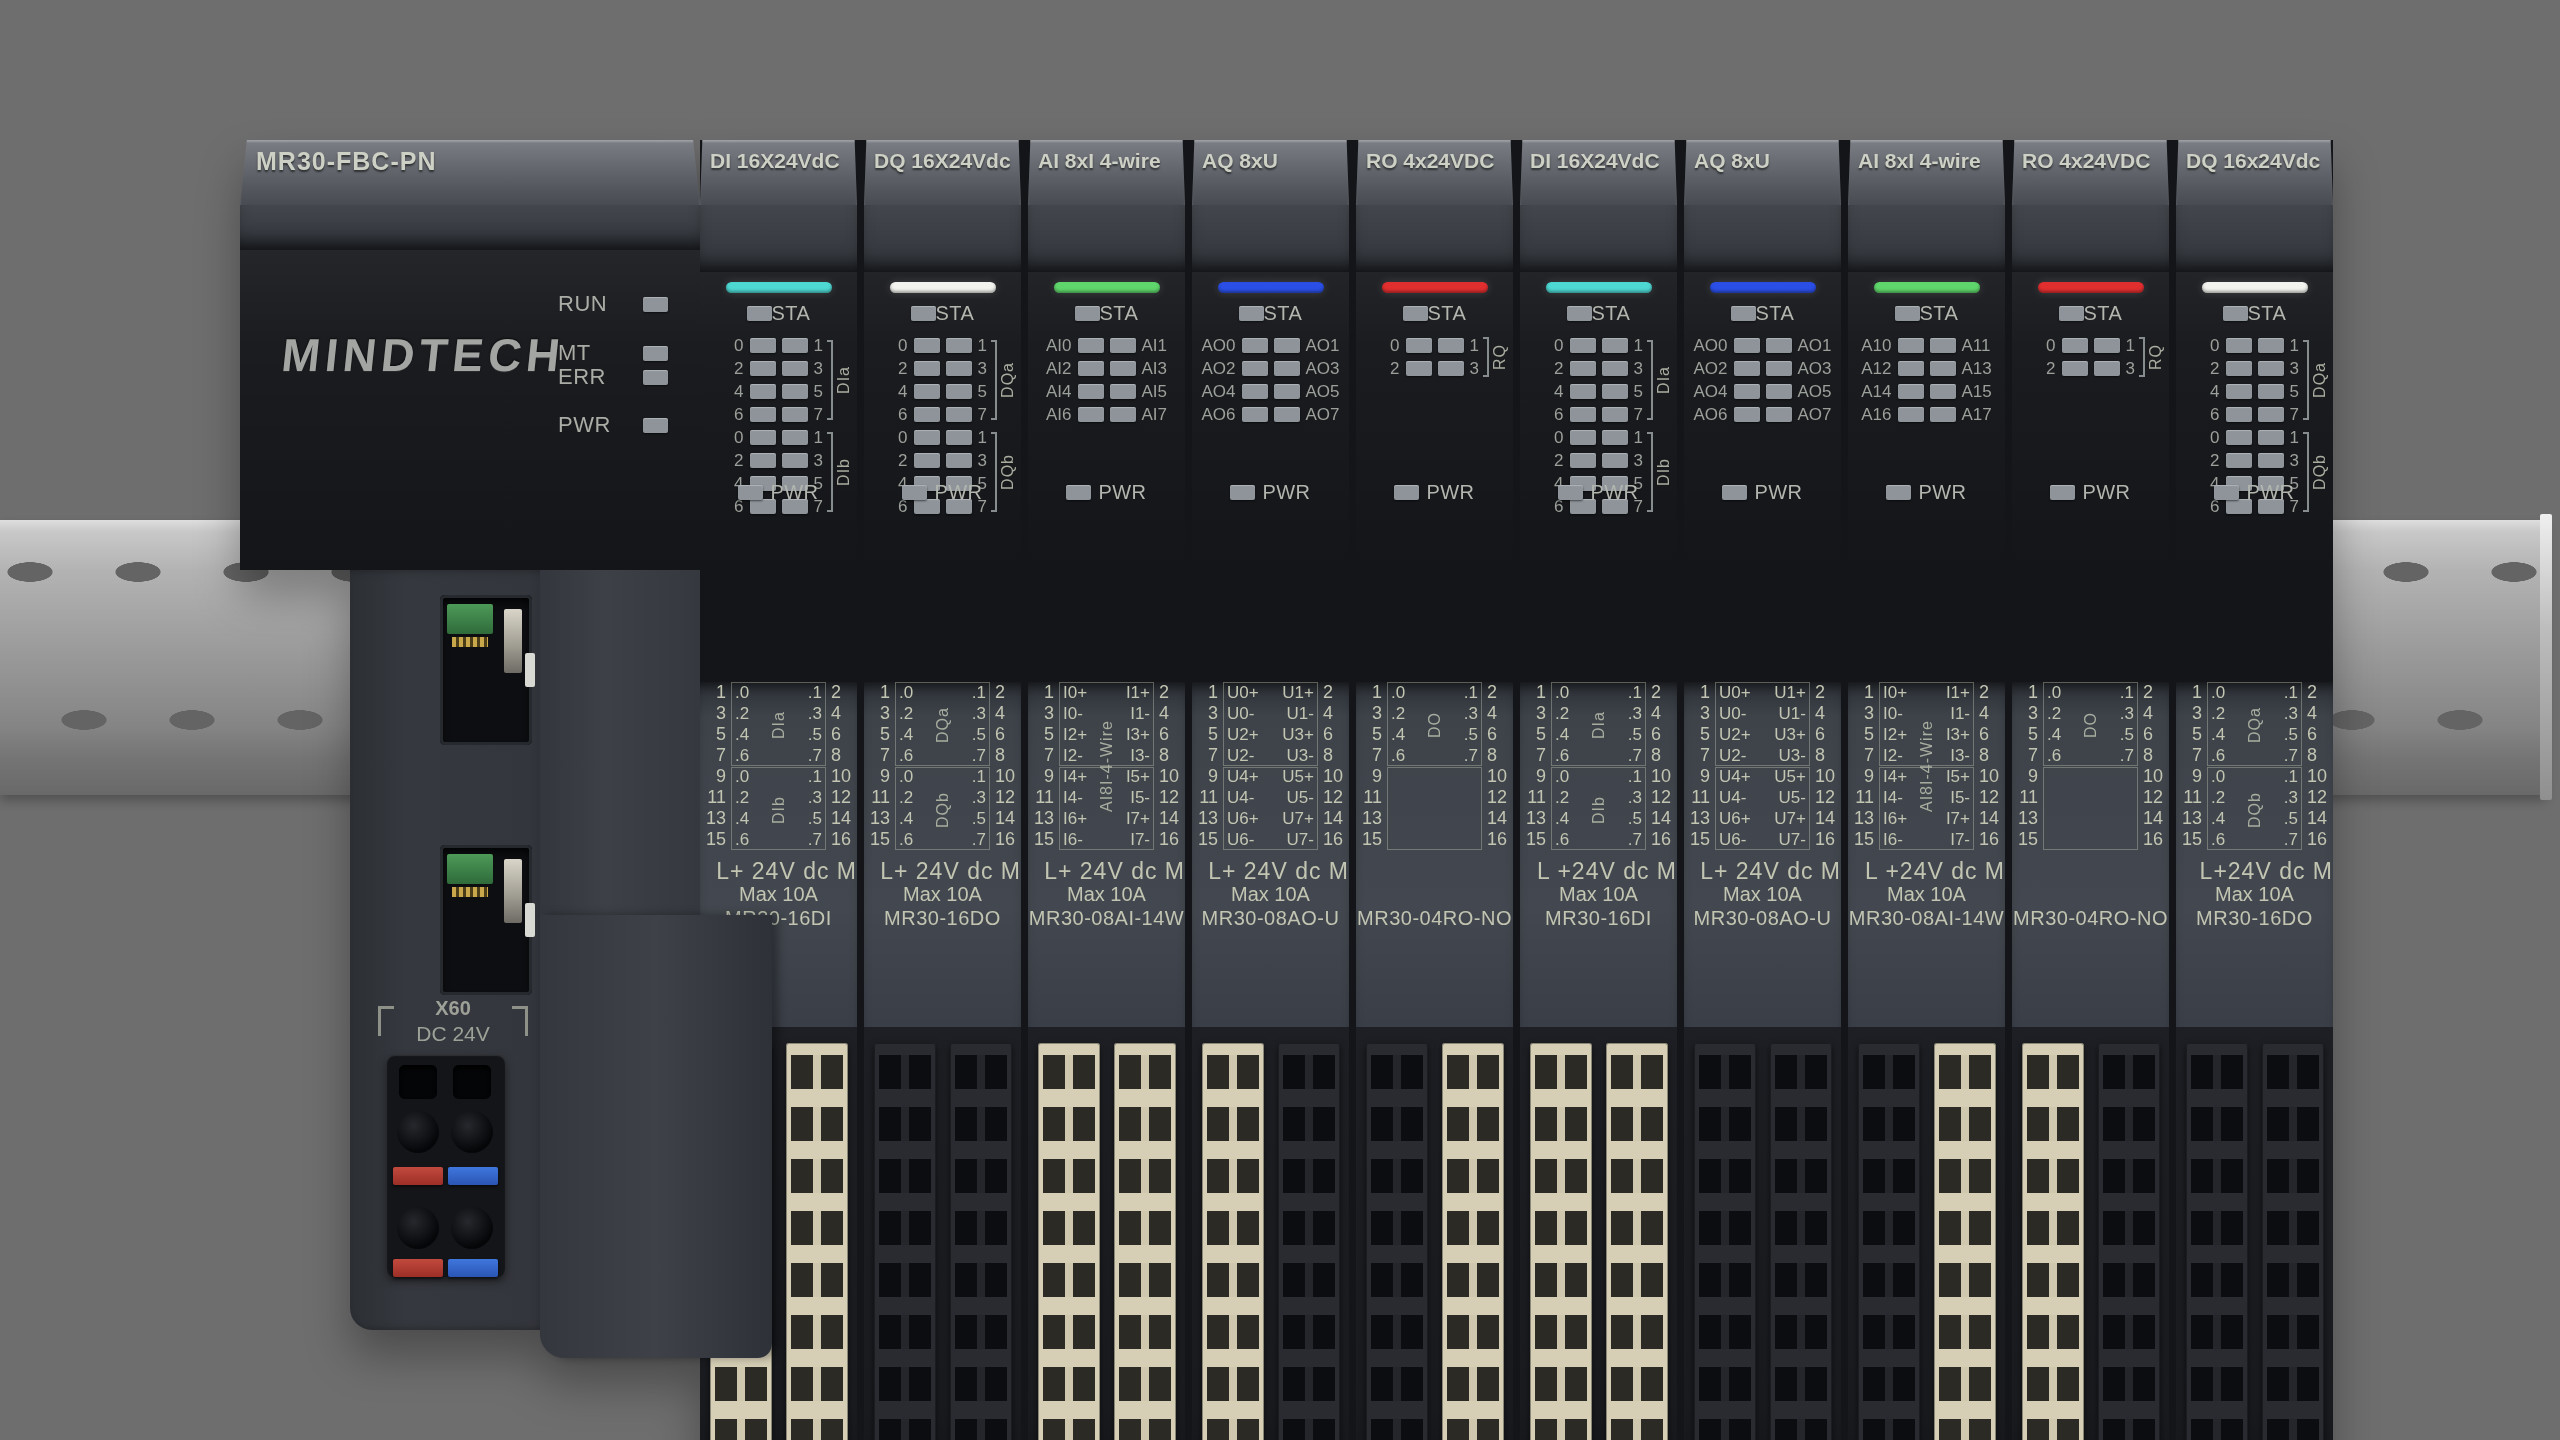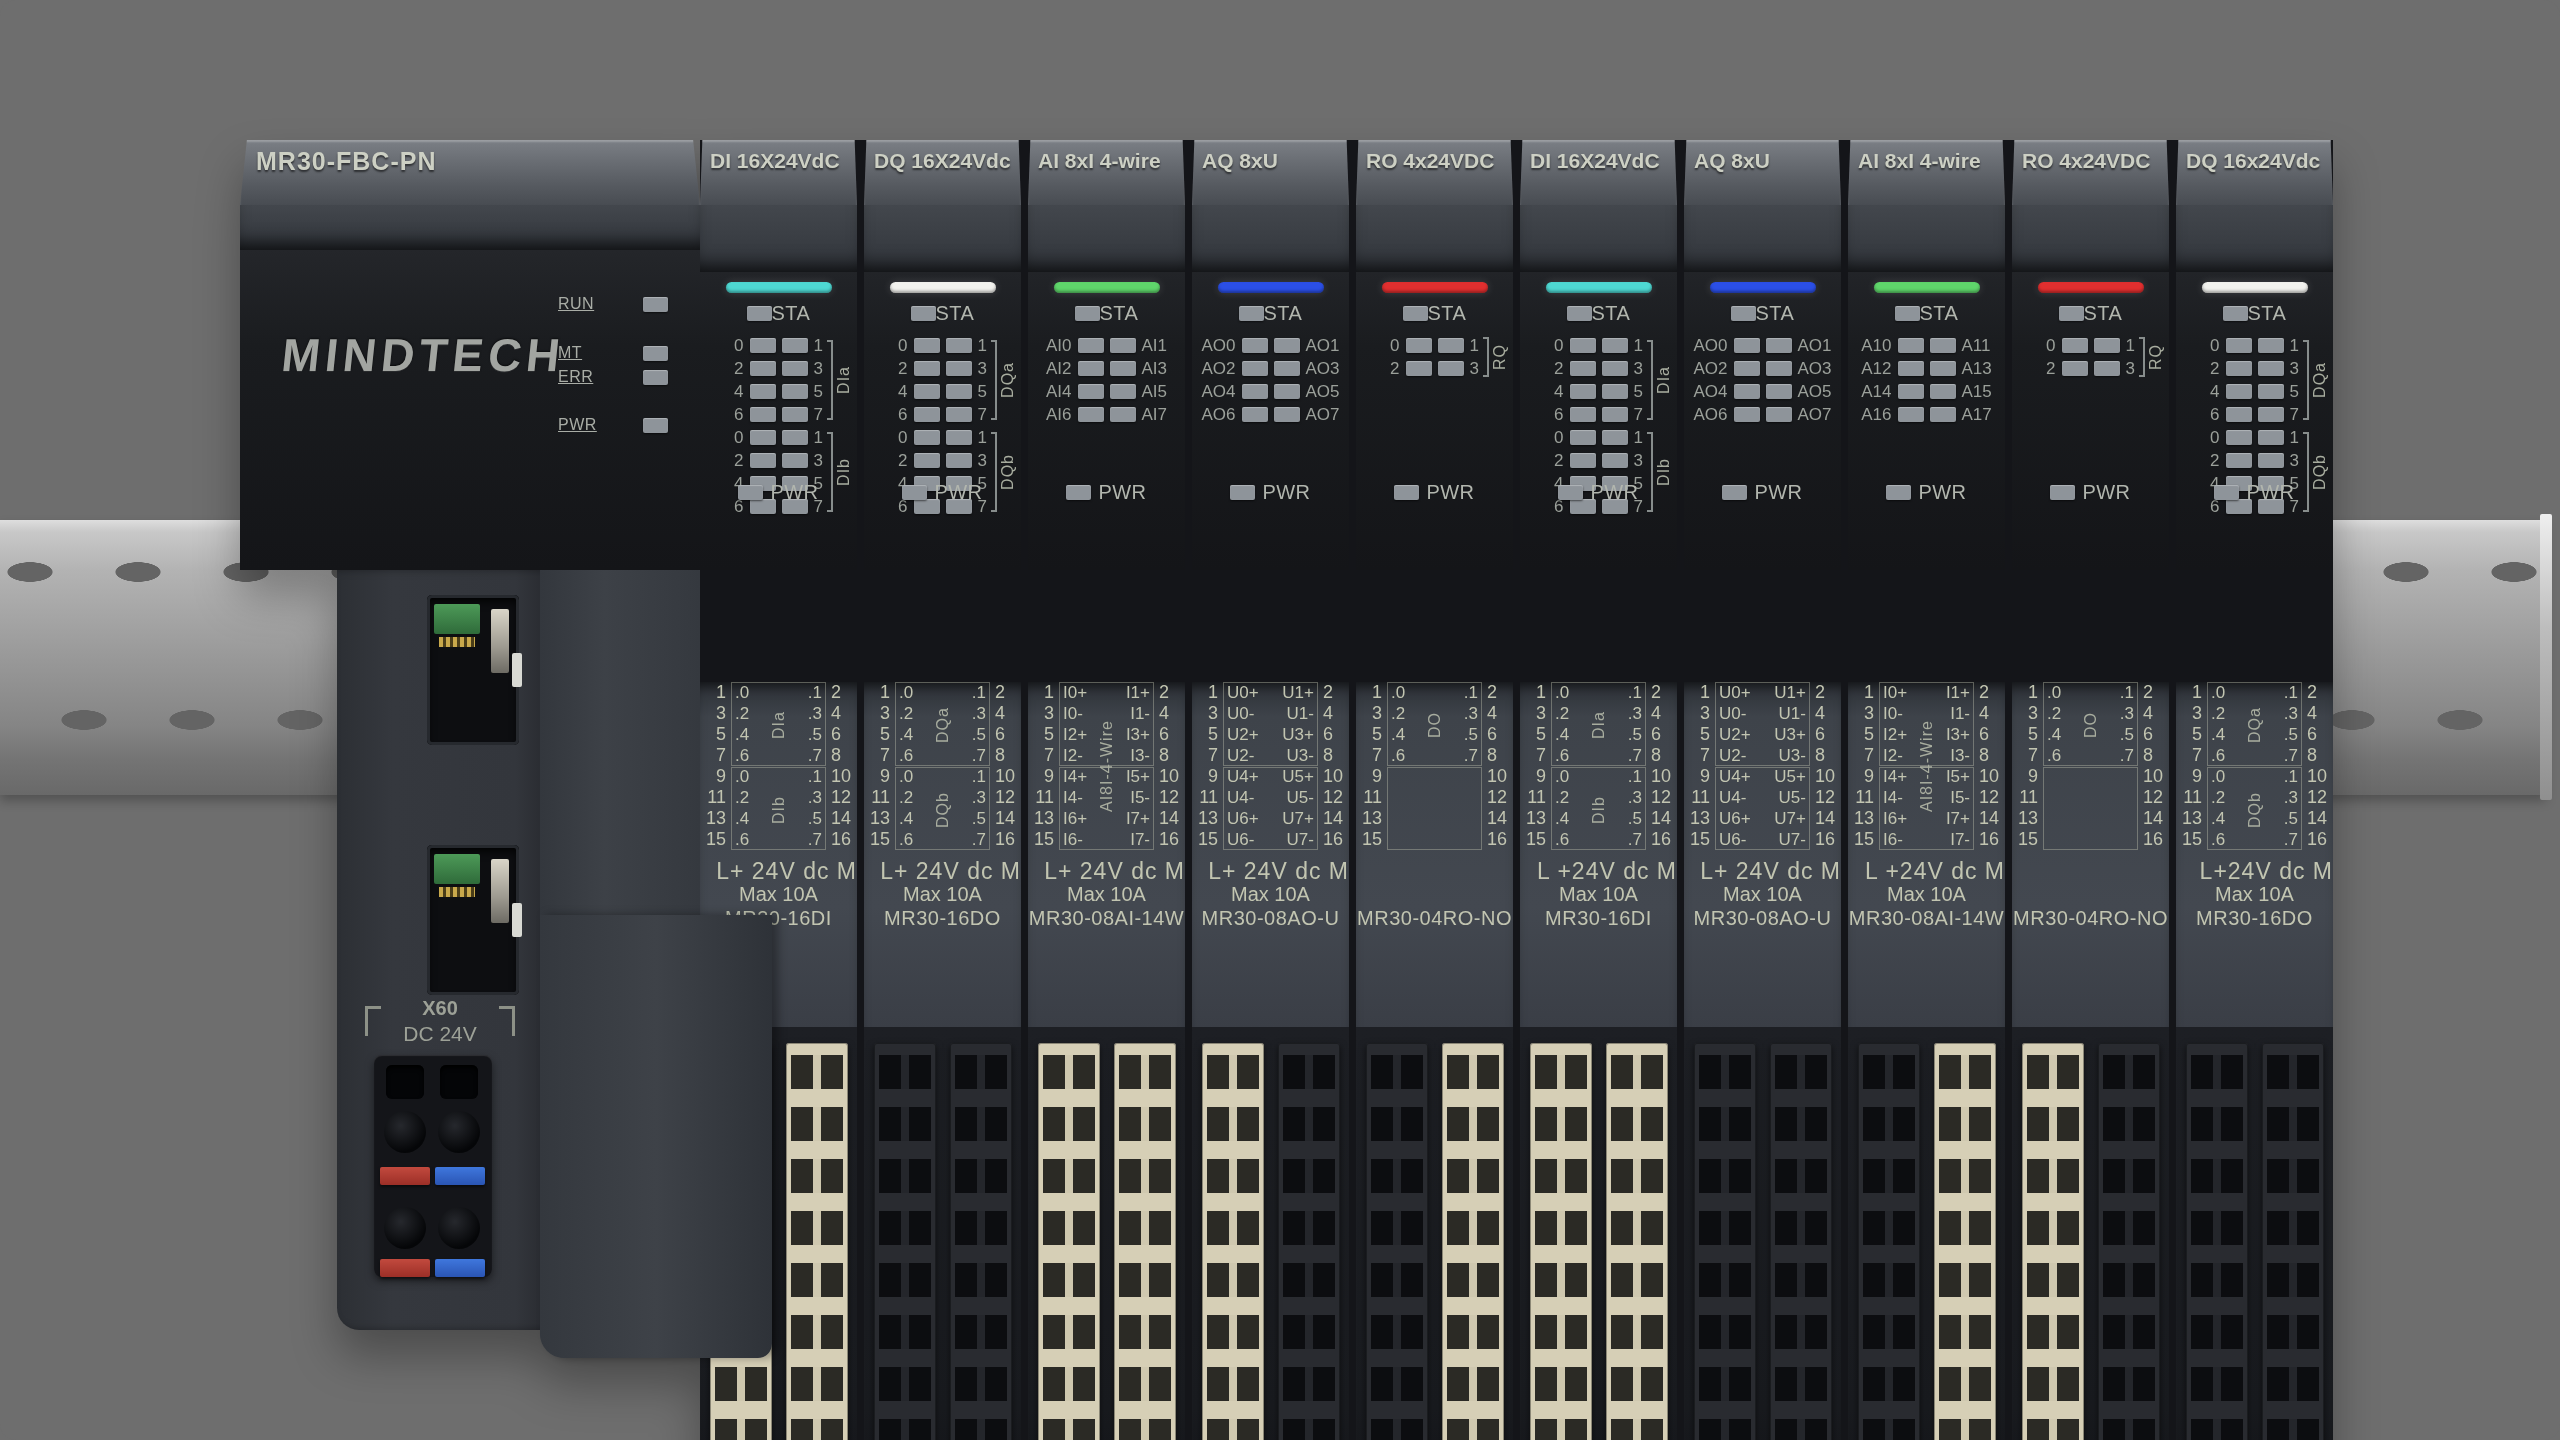--- a/index.html
+++ b/index.html
@@ -29,25 +29,25 @@
   .cap-label{display:block;padding:7px 0 0 16px;font-size:25px;font-weight:bold;color:#cdd0c4;
     letter-spacing:1px;text-shadow:0 2px 2px rgba(0,0,0,.55);}
   .upperband{height:45px;background:linear-gradient(180deg,#43474d,#383c42 60%,#30343a);
     box-shadow:inset 0 -16px 18px -10px rgba(0,0,0,.75);}
   .head-panel{position:relative;height:320px;background:linear-gradient(180deg,#24262a 0,#1a1c1f 30%,#141518 100%);}
   .brand{position:absolute;left:42px;top:78px;font-size:46px;font-weight:bold;letter-spacing:5px;
     color:#a2a5a1;transform:skewX(-6deg);text-shadow:0 1px 0 rgba(255,255,255,.07),0 -1px 2px rgba(0,0,0,.6);}
   .head-leds{position:absolute;right:32px;top:44px;width:110px;}
   .hrow{display:flex;align-items:center;justify-content:space-between;height:20px;}
   .hrow.run{margin-bottom:14px;} .hrow.mt{margin-bottom:4px;margin-top:29px;} .hrow.err{margin-bottom:28px;}
-  .hled-label{font-size:16px;color:#a9ada6;letter-spacing:.5px;text-decoration:underline;}
+  .hled-label{font-size:22px;color:#a9ada6;letter-spacing:.5px;}
   .led{width:25px;height:15px;background:#8e949a;border-radius:2px;
     box-shadow:inset 0 1px 1px rgba(255,255,255,.3),0 1px 2px rgba(0,0,0,.55);}
 
-  .head-lower{position:absolute;left:97px;top:430px;width:223px;height:760px;
+  .head-lower{position:absolute;left:110px;top:430px;width:223px;height:760px;
     background:linear-gradient(90deg,#2c2f34 0,#35383e 25%,#33363c 80%,#24262b 100%);
     border-radius:0 0 0 22px;box-shadow:inset -6px 0 8px rgba(0,0,0,.35);}
   .eport{position:absolute;left:90px;width:92px;height:150px;background:#0d0e11;border-radius:5px;
     box-shadow:inset 0 0 0 3px #26292e, inset 0 6px 10px rgba(0,0,0,.9);}
   .eport.p1{top:25px;} .eport.p2{top:275px;}
   .eport .pcb{position:absolute;left:7px;top:9px;width:46px;height:30px;
     background:linear-gradient(180deg,#4d9a58,#2f6b3a);border-radius:2px;}
   .eport .pins{position:absolute;left:12px;top:42px;width:36px;height:10px;
     background:repeating-linear-gradient(90deg,#c8a84b 0 4px,#4a3d18 4px 7px);}
   .eport .metal{position:absolute;right:10px;top:14px;width:18px;height:64px;

